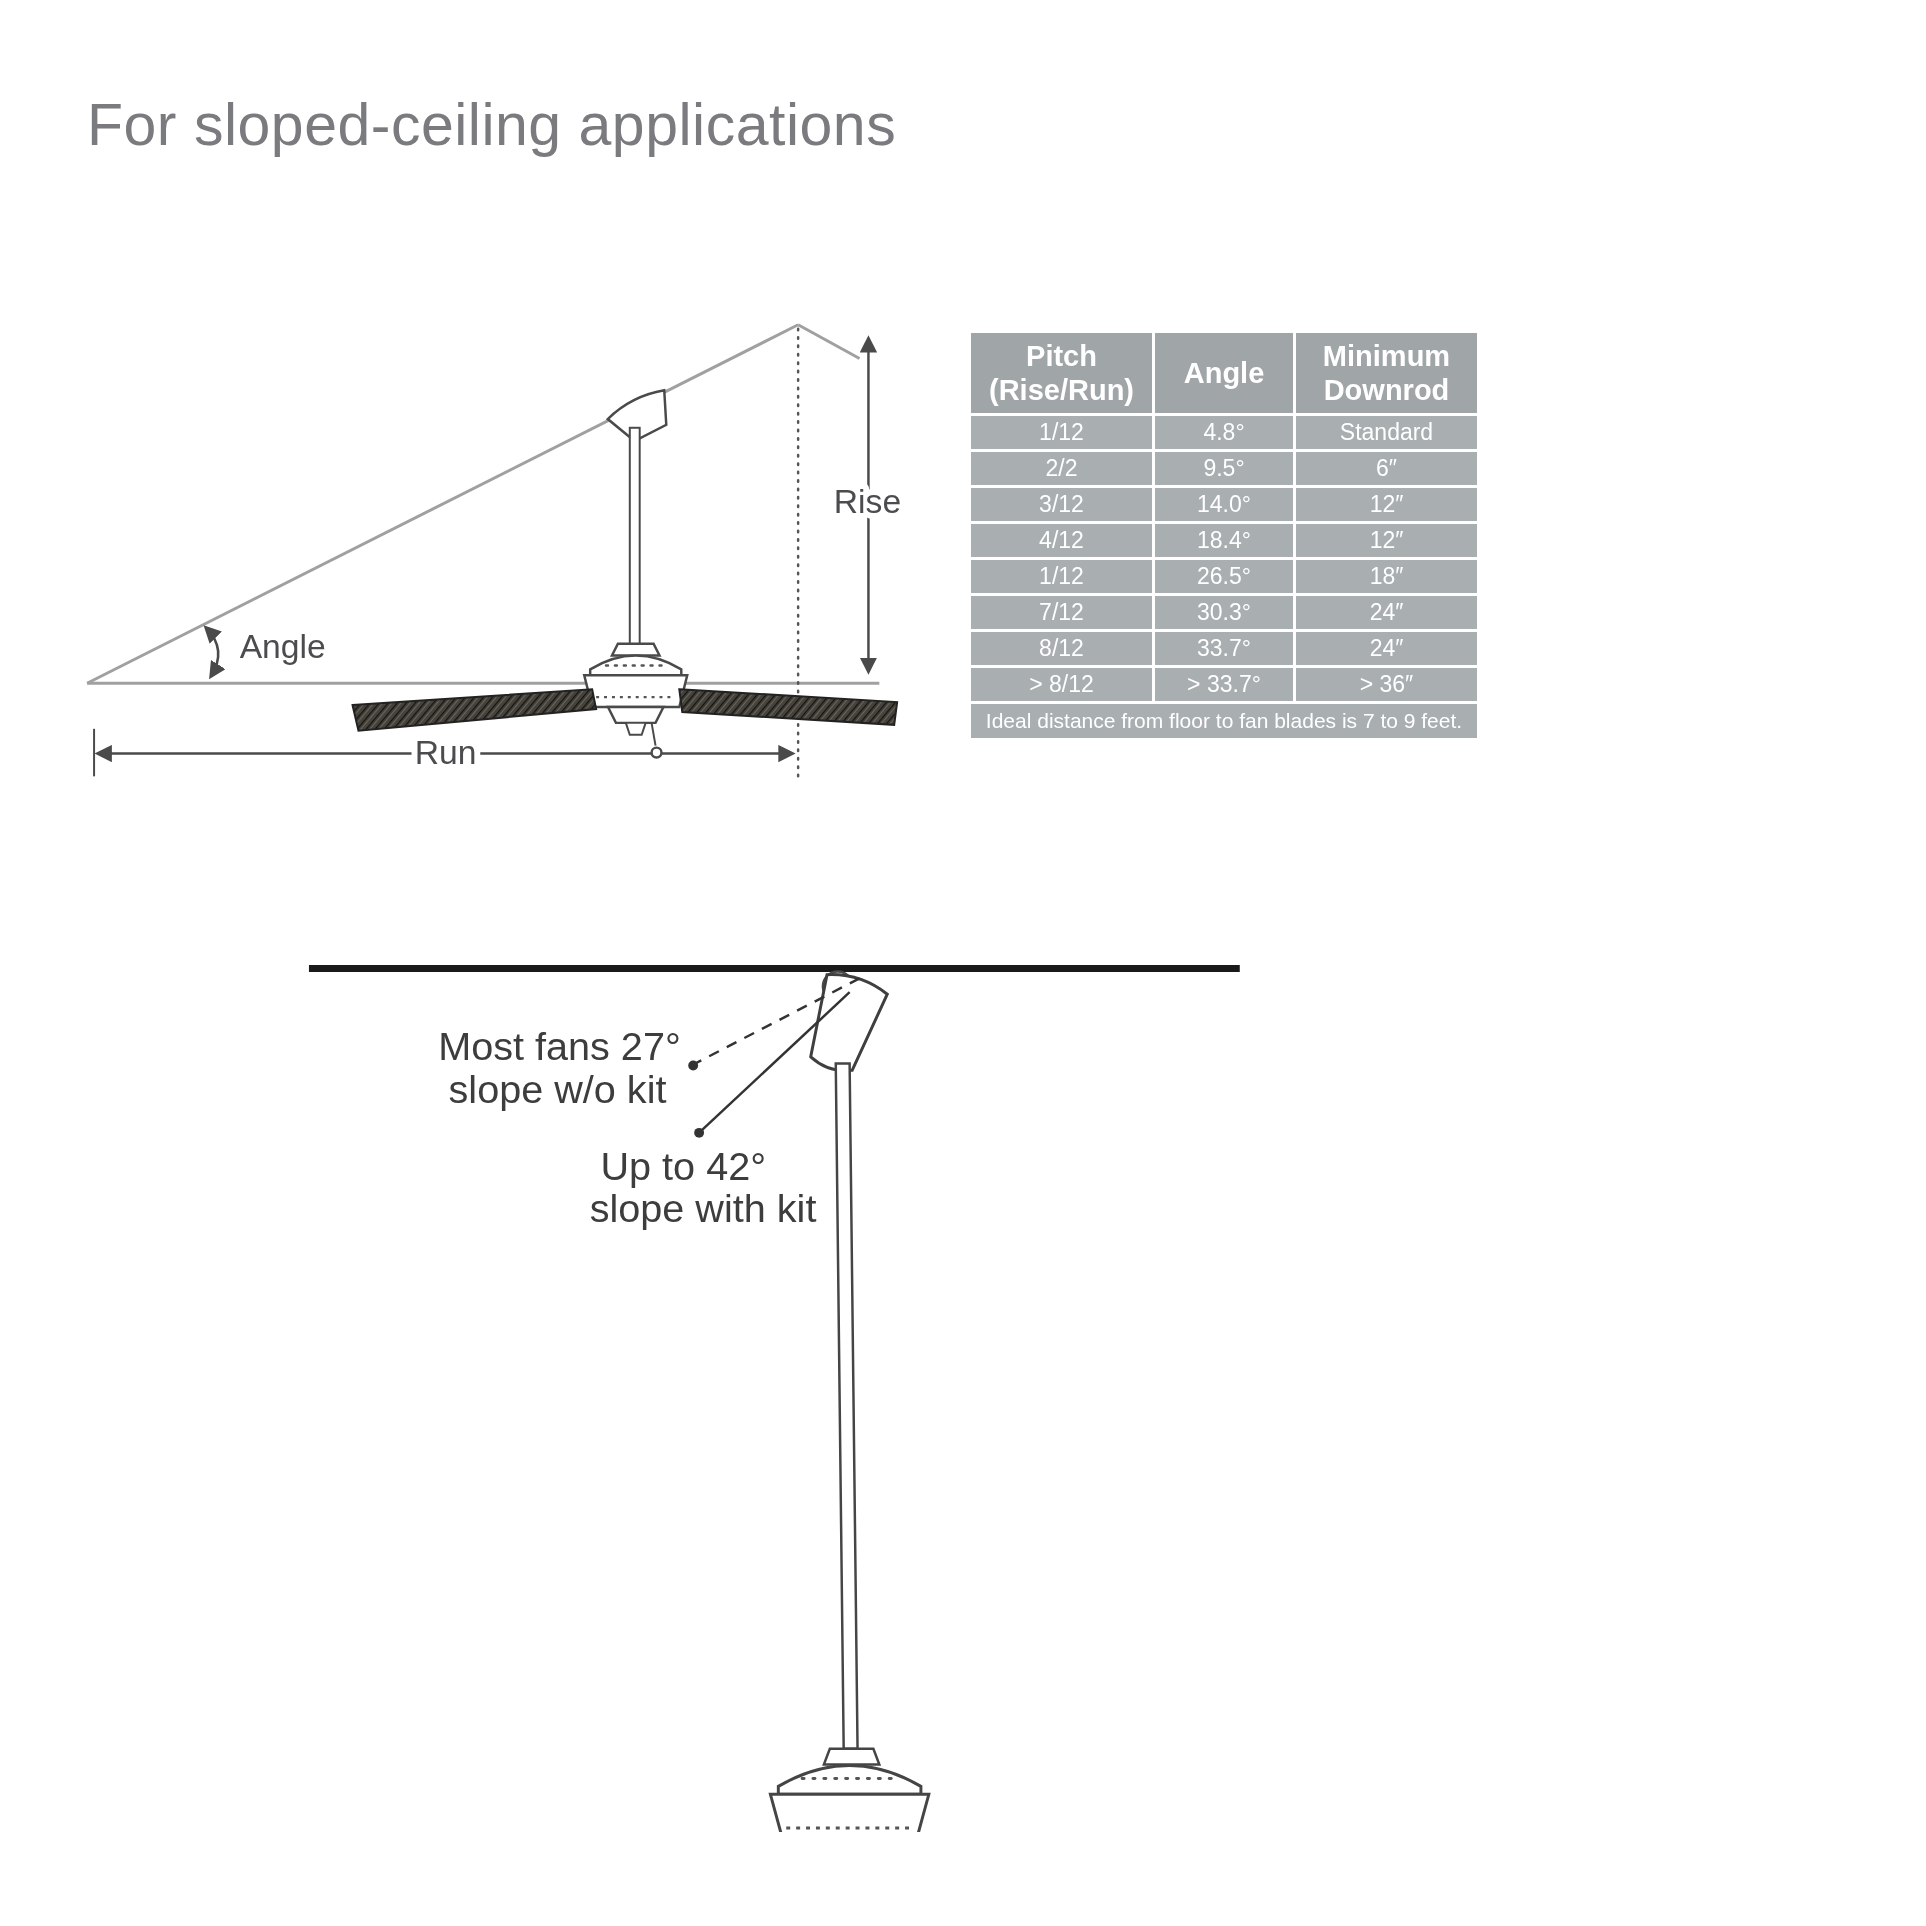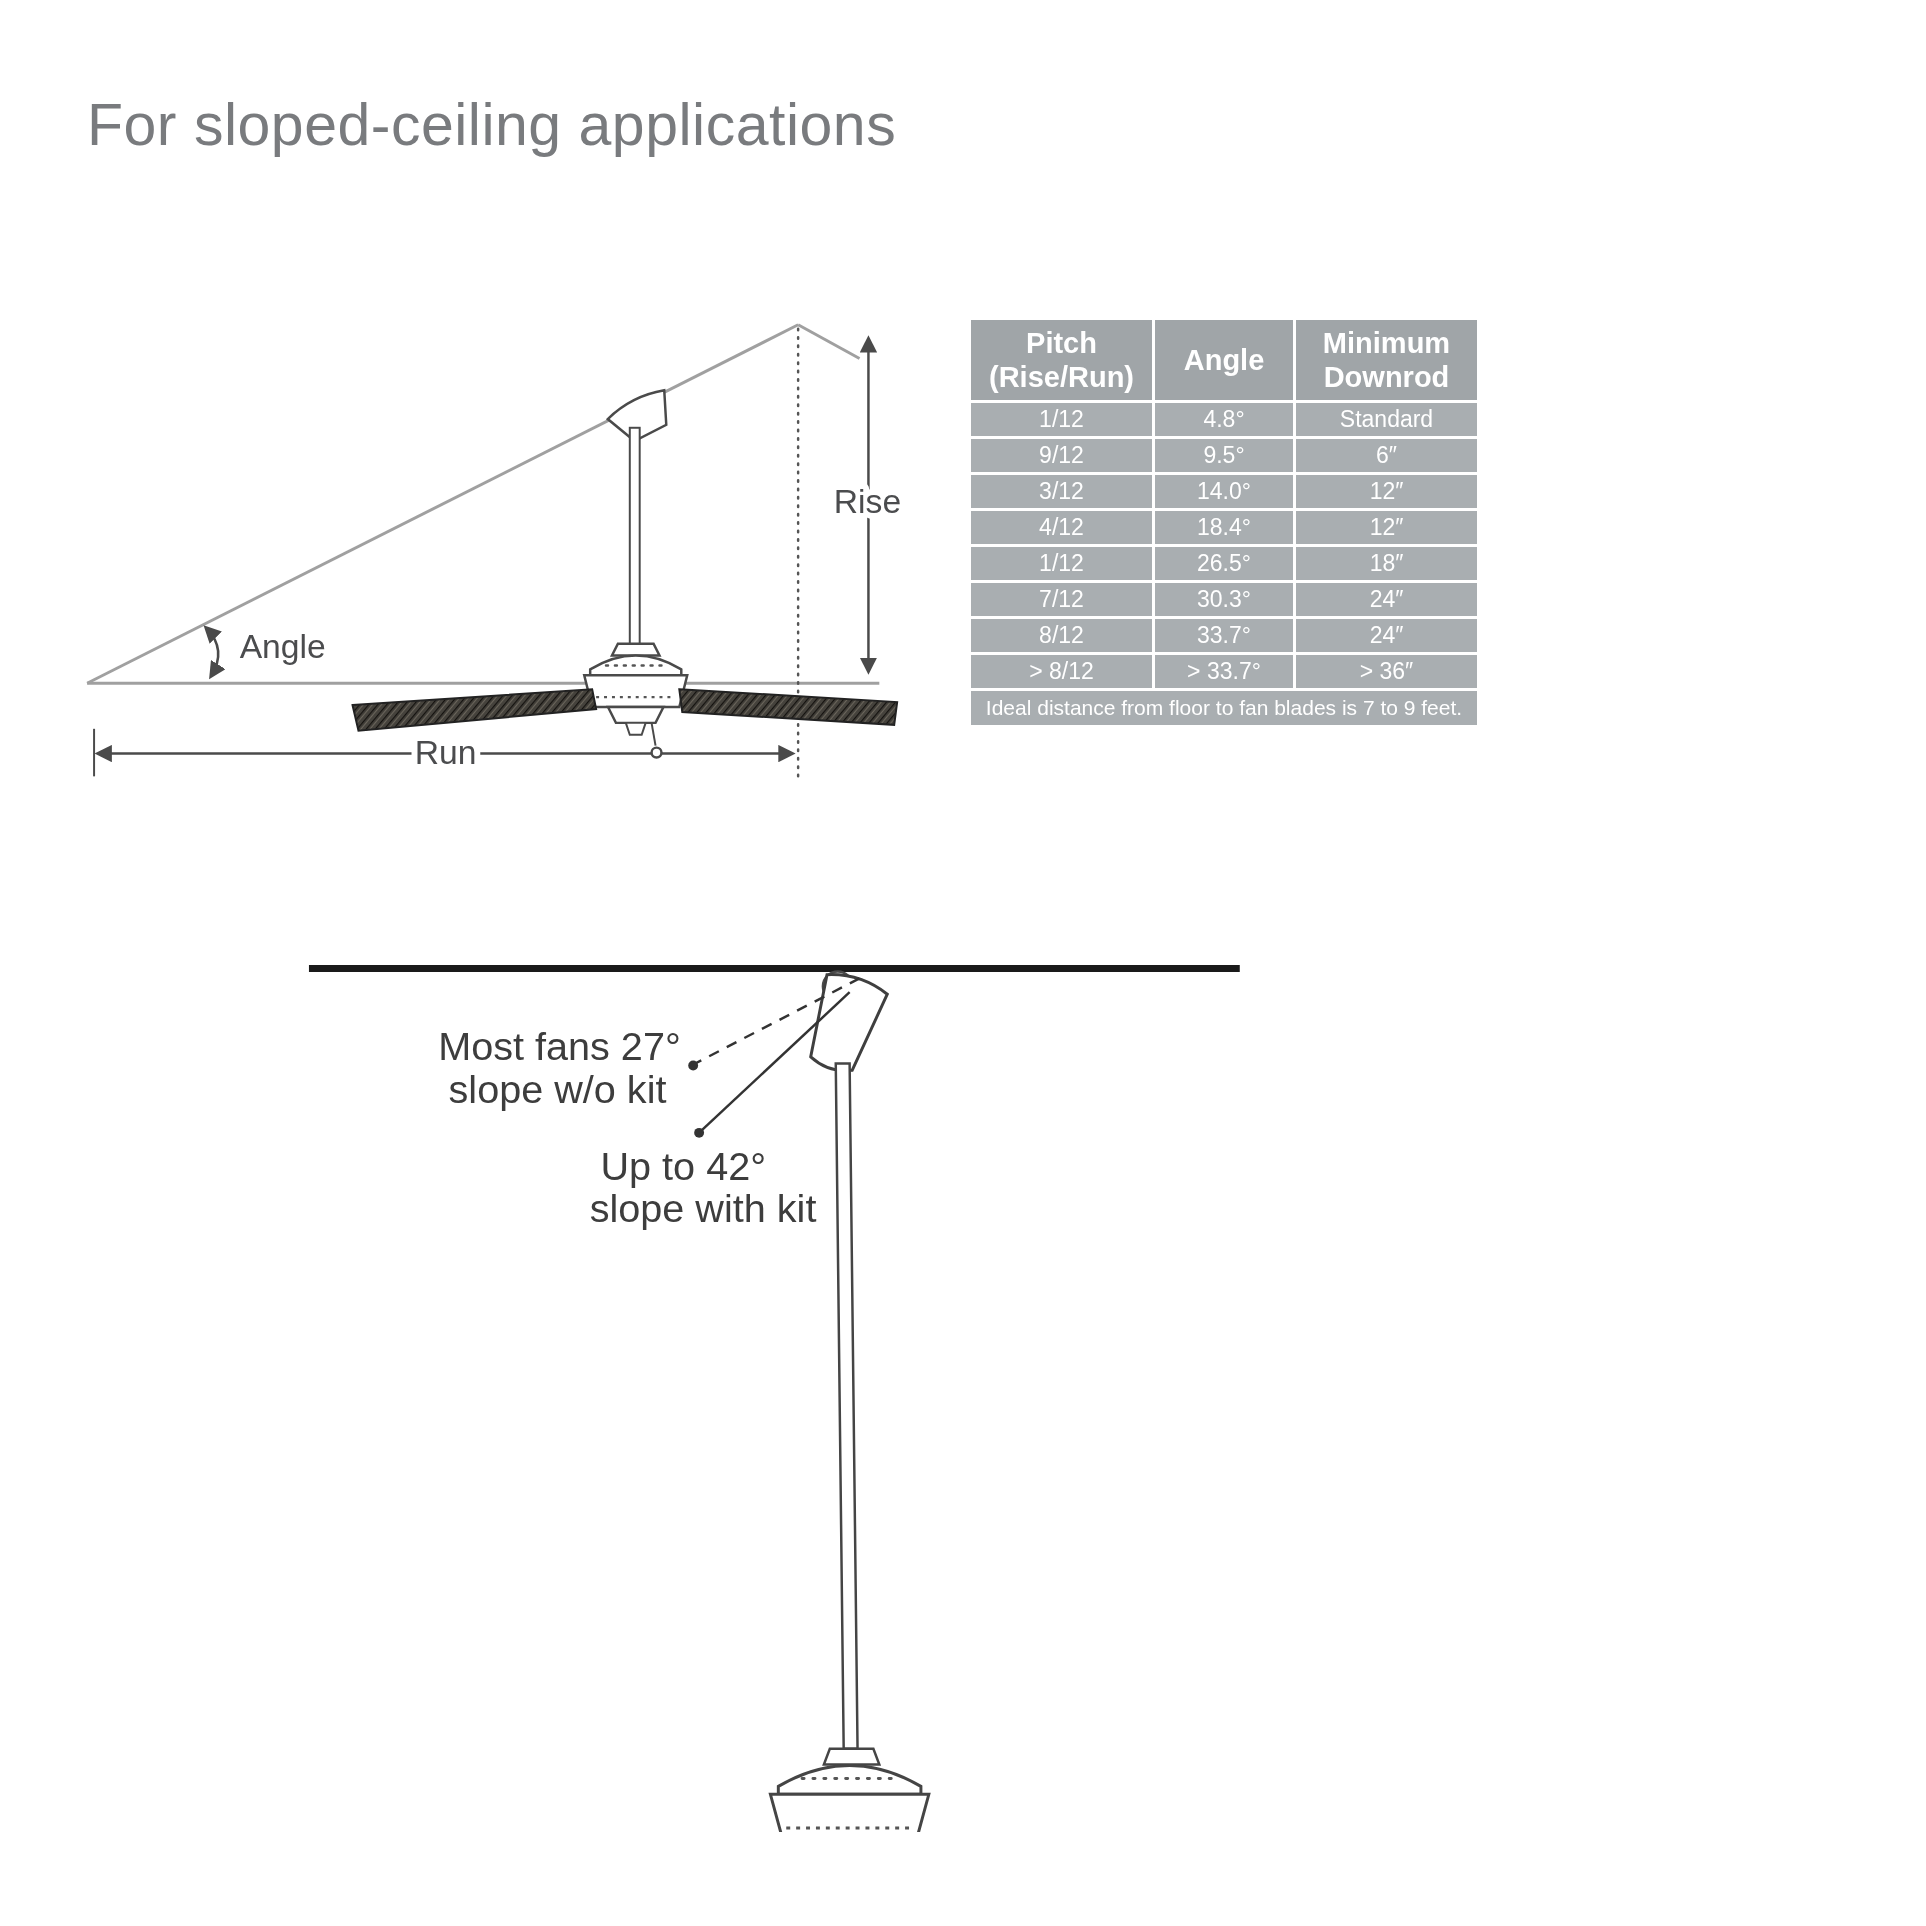--- a/index.html
+++ b/index.html
@@ -22,21 +22,21 @@
     font-size:34px; fill:#4b4c4e; text-anchor:middle;
     paint-order:stroke; stroke:#ffffff; stroke-width:12px; stroke-linejoin:round;
   }
   .dim-label.start { text-anchor:start; }
   .note-label {
     font-family:"Liberation Sans", sans-serif;
     font-size:40px; fill:#3d3d3d; text-anchor:middle;
   }
 
   table.downrod-table {
-    position:absolute; left:968px; top:317px; width:509px;
+    position:absolute; left:968px; top:330px; width:509px;
     border-collapse:collapse; table-layout:fixed;
     color:#ffffff; text-align:center;
     font-family:"Liberation Sans", sans-serif;
   }
   .downrod-table th, .downrod-table td {
     border:3px solid #ffffff; text-align:center; vertical-align:middle;
   }
   .downrod-table th {
     background:#a0a5a8; font-size:29px; font-weight:bold;
     white-space:pre-line; line-height:1.18; padding:6px 4px; height:79px;
@@ -165,21 +165,21 @@
 Downrod</th>
       </tr>
     </thead>
     <tbody>
       <tr>
         <td>1/12</td>
         <td>4.8°</td>
         <td>Standard</td>
       </tr>
       <tr>
-        <td>9/12</td>
+        <td>2/2</td>
         <td>9.5°</td>
         <td>6″</td>
       </tr>
       <tr>
         <td>3/12</td>
         <td>14.0°</td>
         <td>12″</td>
       </tr>
       <tr>
         <td>4/12</td>

